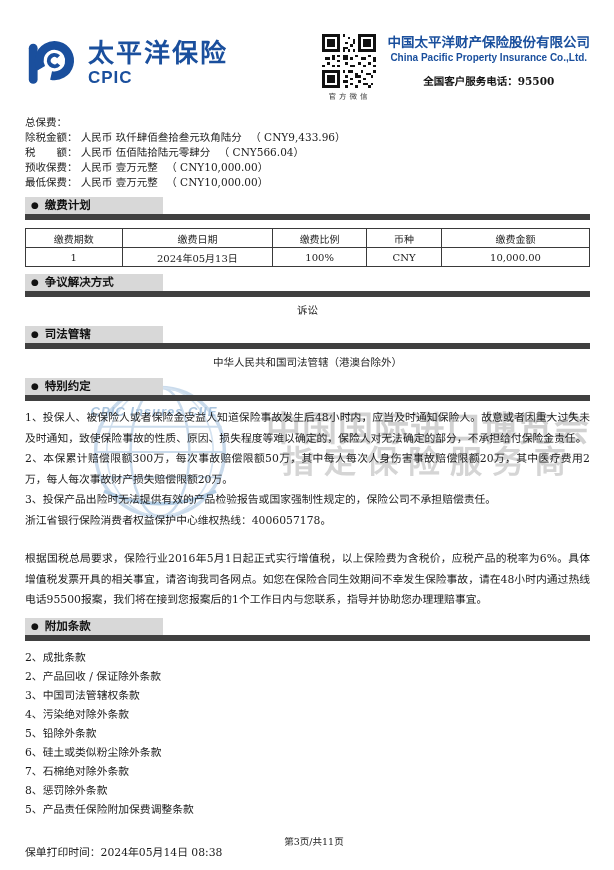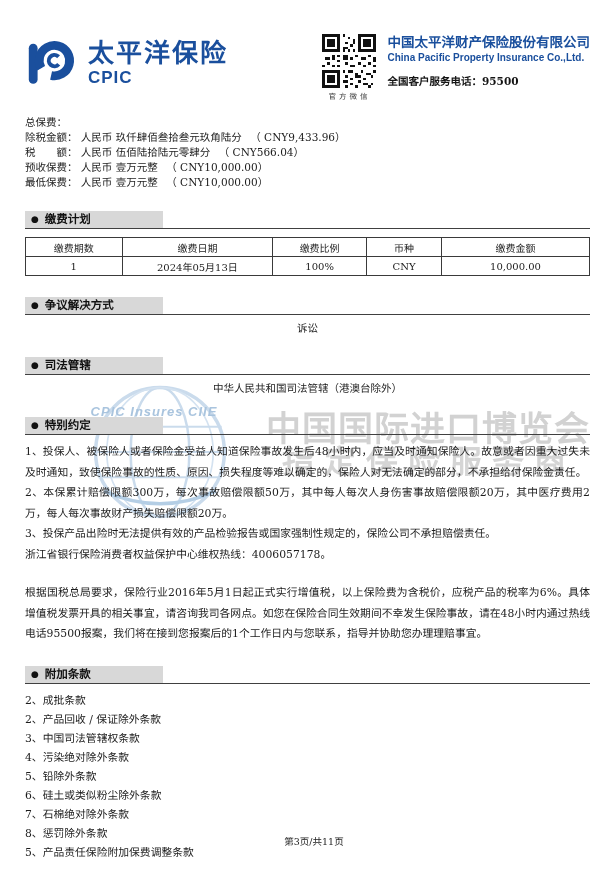--- a/index.html
+++ b/index.html
@@ -35,29 +35,29 @@
   
   .header{display:flex;justify-content:space-between;align-items:flex-start;padding:4px 0 0 3px;}
   .logo-block{display:flex;align-items:flex-start;}
   .logo-mark{width:48px;height:58px;margin-right:12px;}
   .logo-cn{font-size:26px;font-weight:bold;color:#1a4f9d;line-height:30px;letter-spacing:2px;margin-top:4px;font-family:"DejaVu Sans","Liberation Sans",sans-serif;}
   .logo-en{font-size:17px;font-weight:bold;color:#1a4f9d;letter-spacing:1px;line-height:20px;font-family:"Liberation Sans",sans-serif;}
   .header-right{display:flex;align-items:flex-start;}
   .qr-wrap{width:56px;margin-right:10px;text-align:center;}
   .qr-code{width:54px;height:54px;display:block;}
   .qr-caption{font-size:7.5px;color:#3a3a3a;letter-spacing:3px;margin-top:2px;white-space:nowrap;font-family:"DejaVu Sans",sans-serif;}
-  .company-block{text-align:left;min-width:186px;}
+  .company-block{text-align:center;min-width:186px;}
   .company-cn{font-size:13.5px;font-weight:bold;color:#1a4f9d;line-height:17px;white-space:nowrap;font-family:"DejaVu Sans","Liberation Sans",sans-serif;}
   .company-en{font-size:10px;font-weight:bold;color:#1a4f9d;line-height:13px;white-space:nowrap;font-family:Liberation Sans, sans-serif;}
   .service-line{font-size:10.5px;font-weight:bold;color:#141414;margin-top:9px;white-space:nowrap;}
   
   .premium{margin-top:14px;font-size:10.5px;line-height:15px;}
   .prem-line{white-space:pre;}
   
-  .sec{border-bottom:1px solid #404040;margin-top:18px;}
+  .sec{border-bottom:6px solid #404040;margin-top:4px;}
   .sec-bar{
     display:inline-block;background:#d8d8d8;width:128px;
     font-size:11.5px;font-weight:bold;color:#111;
     padding:2px 4px 2px 6px;line-height:13px;white-space:nowrap;
     font-family:"DejaVu Sans",sans-serif;
   }
   .bullet{font-size:9px;margin-right:6px;vertical-align:1px;}
   
   table.pay{width:100%;border-collapse:collapse;table-layout:fixed;margin-top:8px;font-size:10px;}
   table.pay td{border:1px solid #3a3a3a;text-align:center;height:18px;padding:0 2px;}

